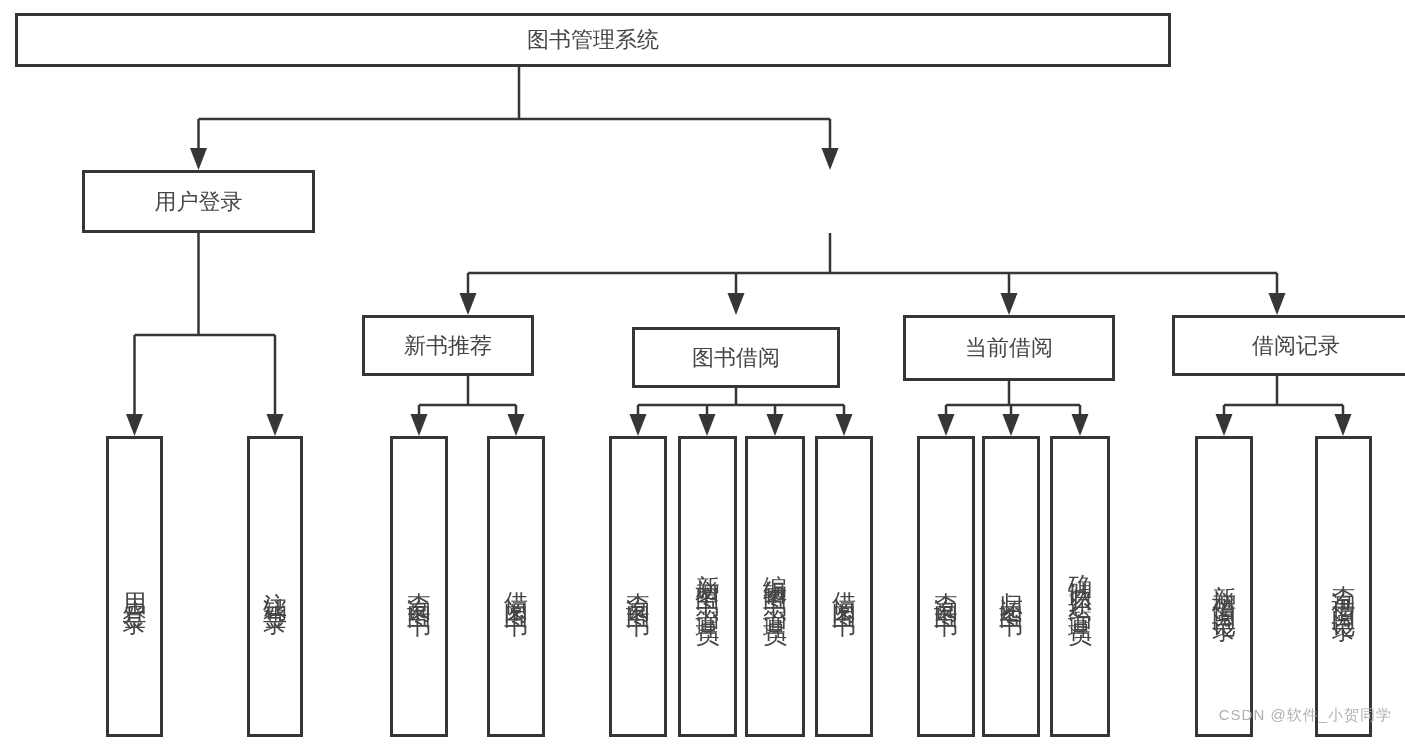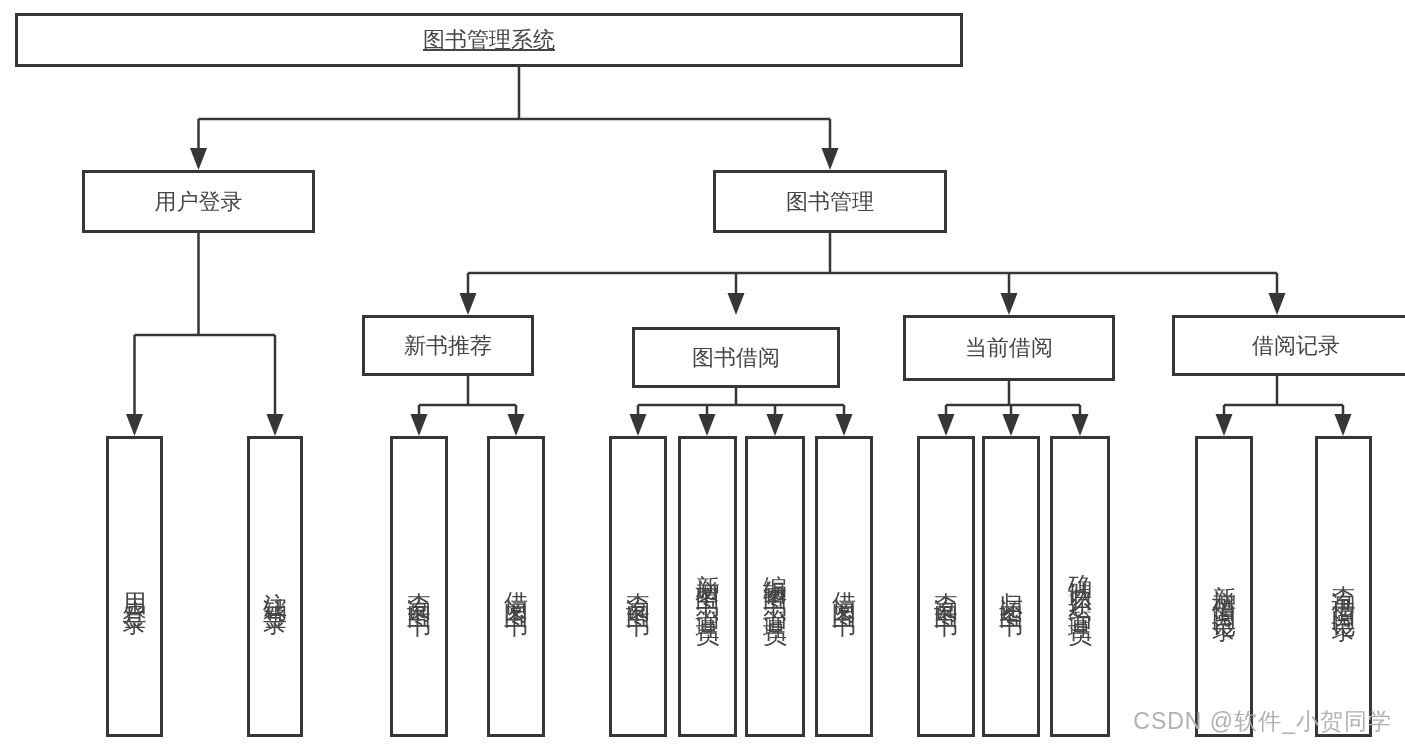--- a/index.html
+++ b/index.html
@@ -26,21 +26,21 @@
     writing-mode:vertical-rl;
     text-orientation:mixed;
     font-size:24px;
     letter-spacing:7px;
     white-space:normal;
     line-height:1;
   }
   .watermark{
     position:absolute;
     top:706px;right:13px;
-    font-size:23px;
+    font-size:15px;
     color:#b0b0b0;
     z-index:3;
     letter-spacing:1px;
     white-space:nowrap;
   }
 </style>
 </head>
 <body>
 
 <div class="canvas">
@@ -96,29 +96,26 @@
       <polygon points="766.5,414 783.5,414 775,436"></polygon>
       <polygon points="835.5,414 852.5,414 844,436"></polygon>
       <polygon points="937.5,414 954.5,414 946,436"></polygon>
       <polygon points="1002.5,414 1019.5,414 1011,436"></polygon>
       <polygon points="1071.5,414 1088.5,414 1080,436"></polygon>
       <polygon points="1215.5,414 1232.5,414 1224,436"></polygon>
       <polygon points="1334.5,414 1351.5,414 1343,436"></polygon>
     </g>
   </svg>
 
-  <div class="node" style="left:15px;top:13px;width:948px;height:54px;text-decoration:underline;">
+  <div class="node" style="left:15px;top:13px;width:1156px;height:54px;">
     <span class="lbl">图书管理系统</span>
   </div>
 
   <div class="node" style="left:82px;top:170px;width:233px;height:63px;">
     <span class="lbl">用户登录</span>
-  </div>
-  <div class="node" style="left:713px;top:170px;width:234px;height:63px;">
-    <span class="lbl">图书管理</span>
   </div>
 
   <div class="node" style="left:362px;top:315px;width:172px;height:61px;">
     <span class="lbl">新书推荐</span>
   </div>
   <div class="node" style="left:632px;top:315px;width:208px;height:61px;margin-top:12px;">
     <span class="lbl">图书借阅</span>
   </div>
   <div class="node" style="left:903px;top:315px;width:212px;height:66px;">
     <span class="lbl">当前借阅</span>

